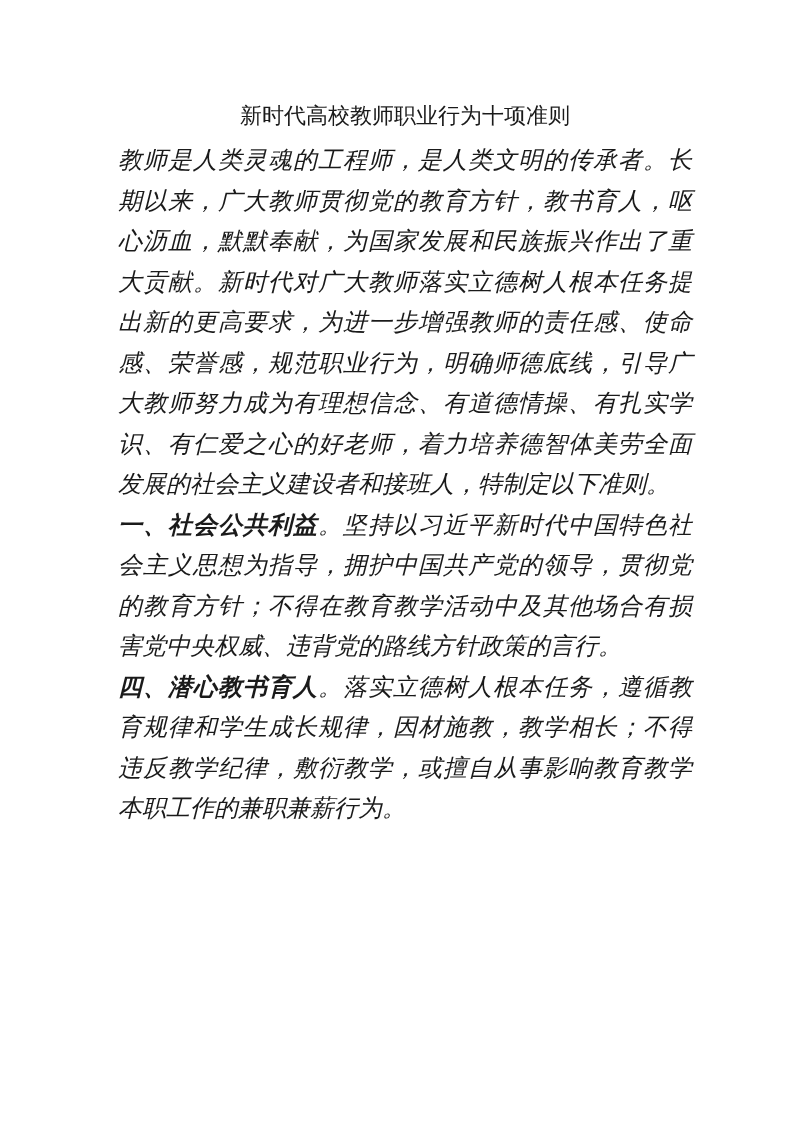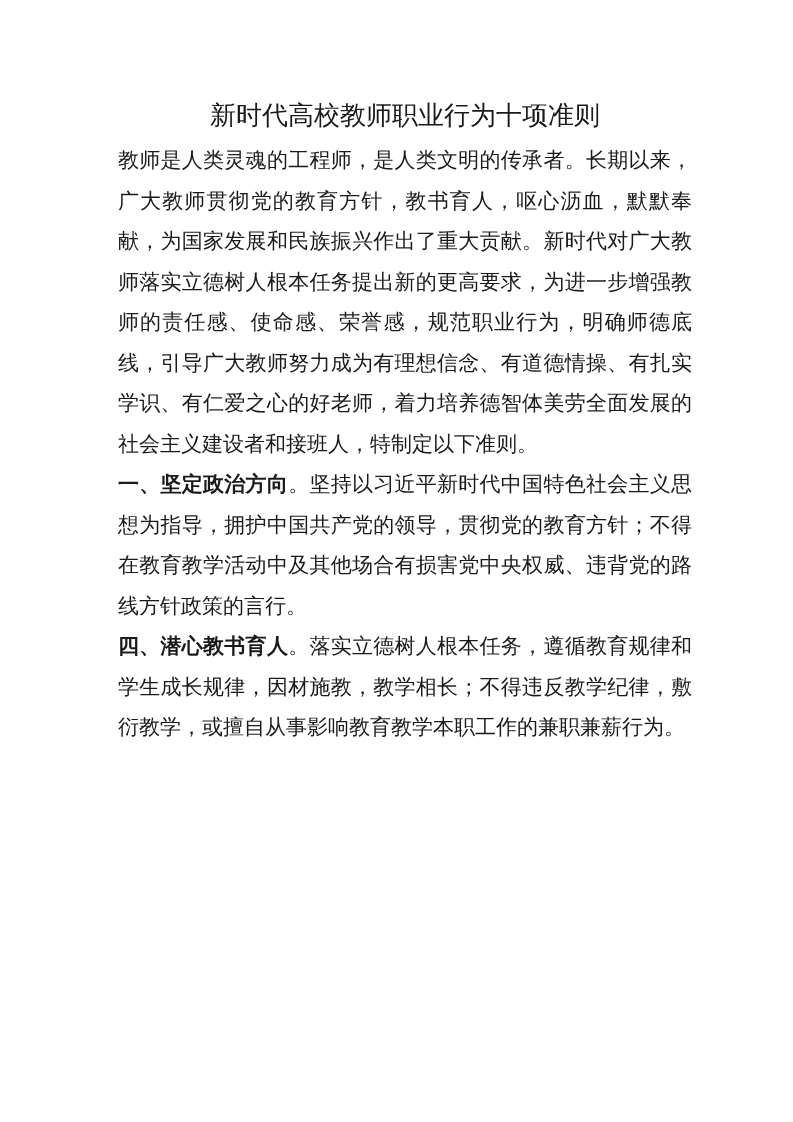--- a/index.html
+++ b/index.html
@@ -16,52 +16,53 @@
     font-family: "Liberation Serif", "DejaVu Serif", serif;
     color: #1a1a1a;
   }
   .content {
     position: absolute;
     left: 118px;
     top: 100px;
     width: 574px;
   }
   .doc-title {
-    font-size: 26px;
+    font-size: 22px;
     font-weight: 400;
     line-height: 31px;
     text-align: center;
     margin: 0 0 9px 0;
     padding: 0;
   }
   .para {
-    font-size: 21px;
+    font-size: 24px;
     line-height: 40.5px;
     text-align: justify;
     text-justify: inter-ideograph;
     margin: 0;
     padding: 0;
     word-break: break-all;
+    font-style: italic;
   }
   .para strong {
     font-weight: 700;
   }
 </style>
 </head>
 <body>
 
 <div class="page">
   <div class="content">
 
     <h1 class="doc-title">新时代高校教师职业行为十项准则</h1>
 
     <p class="para">教师是人类灵魂的工程师，是人类文明的传承者。长期以来，广大教师贯彻党的教育方针，教书育人，呕心沥血，默默奉献，为国家发展和民族振兴作出了重大贡献。新时代对广大教师落实立德树人根本任务提出新的更高要求，为进一步增强教师的责任感、使命感、荣誉感，规范职业行为，明确师德底线，引导广大教师努力成为有理想信念、有道德情操、有扎实学识、有仁爱之心的好老师，着力培养德智体美劳全面发展的社会主义建设者和接班人，特制定以下准则。</p>
 
     <p class="para">
-      <strong>一、坚定政治方向</strong><span>。坚持以习近平新时代中国特色社会主义思想为指导，拥护中国共产党的领导，贯彻党的教育方针；不得在教育教学活动中及其他场合有损害党中央权威、违背党的路线方针政策的言行。</span>
+      <strong>一、社会公共利益</strong><span>。坚持以习近平新时代中国特色社会主义思想为指导，拥护中国共产党的领导，贯彻党的教育方针；不得在教育教学活动中及其他场合有损害党中央权威、违背党的路线方针政策的言行。</span>
     </p>
 
 
 
     <p class="para">
       <strong>四、潜心教书育人</strong><span>。落实立德树人根本任务，遵循教育规律和学生成长规律，因材施教，教学相长；不得违反教学纪律，敷衍教学，或擅自从事影响教育教学本职工作的兼职兼薪行为。</span>
     </p>
 
 
   </div>

